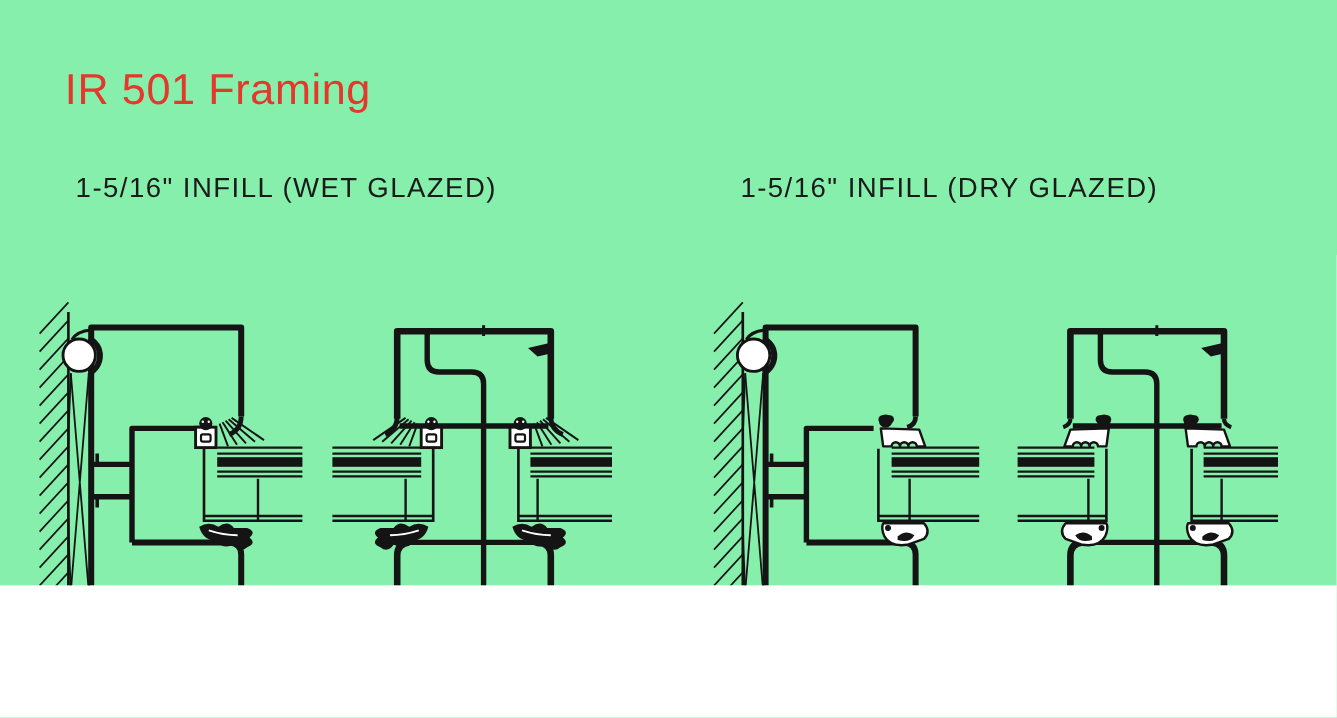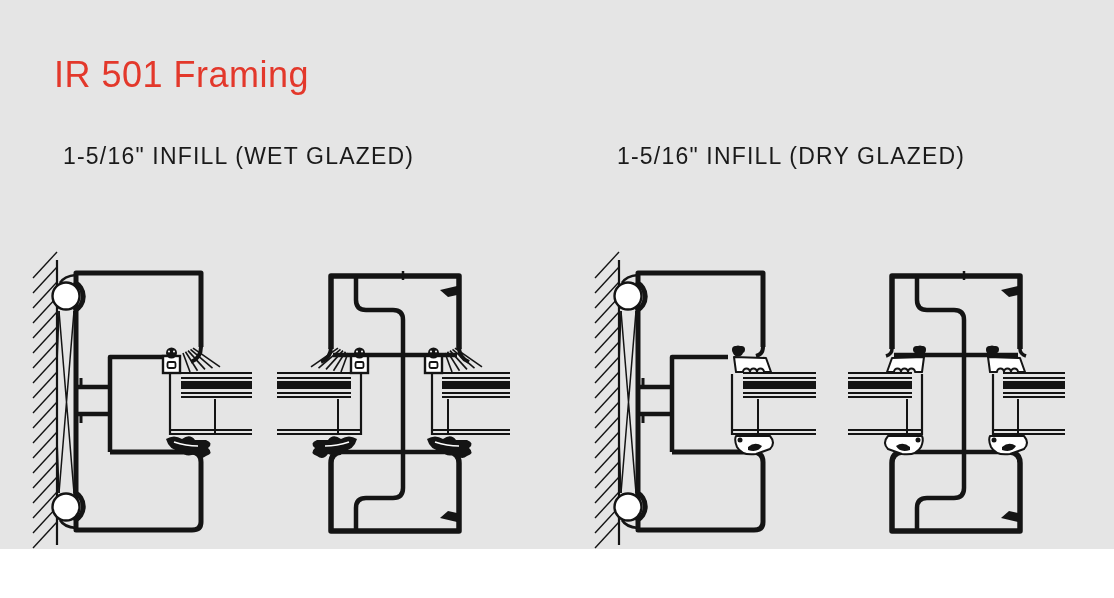--- a/index.html
+++ b/index.html
@@ -1,16 +1,16 @@
 <!DOCTYPE html>
 <html><head>
 <meta charset="utf-8">
 <style>
   html,body{margin:0;padding:0;background:#fff;}
-  .canvas{position:relative;width:1114px;height:549px;background:#e5e5e5;overflow:hidden;
+  .canvas{position:relative;width:1114px;height:488px;background:#86efac;overflow:hidden;
           font-family:"Liberation Sans",sans-serif;}
   .page-title{position:absolute;left:54px;top:30px;font-size:36px;letter-spacing:.5px;
               font-weight:500;}
   .fig-caption{position:absolute;top:143px;font-size:23px;letter-spacing:1.2px;color:#1a1a1a;
                font-weight:500;white-space:nowrap;}
   .cap-wet{left:63px;}
   .cap-dry{left:617px;}
   .drawing{position:absolute;top:250px;height:300px;}
   .dwgA{left:20px;width:250px;}
   .dwgB{left:275px;width:255px;}

